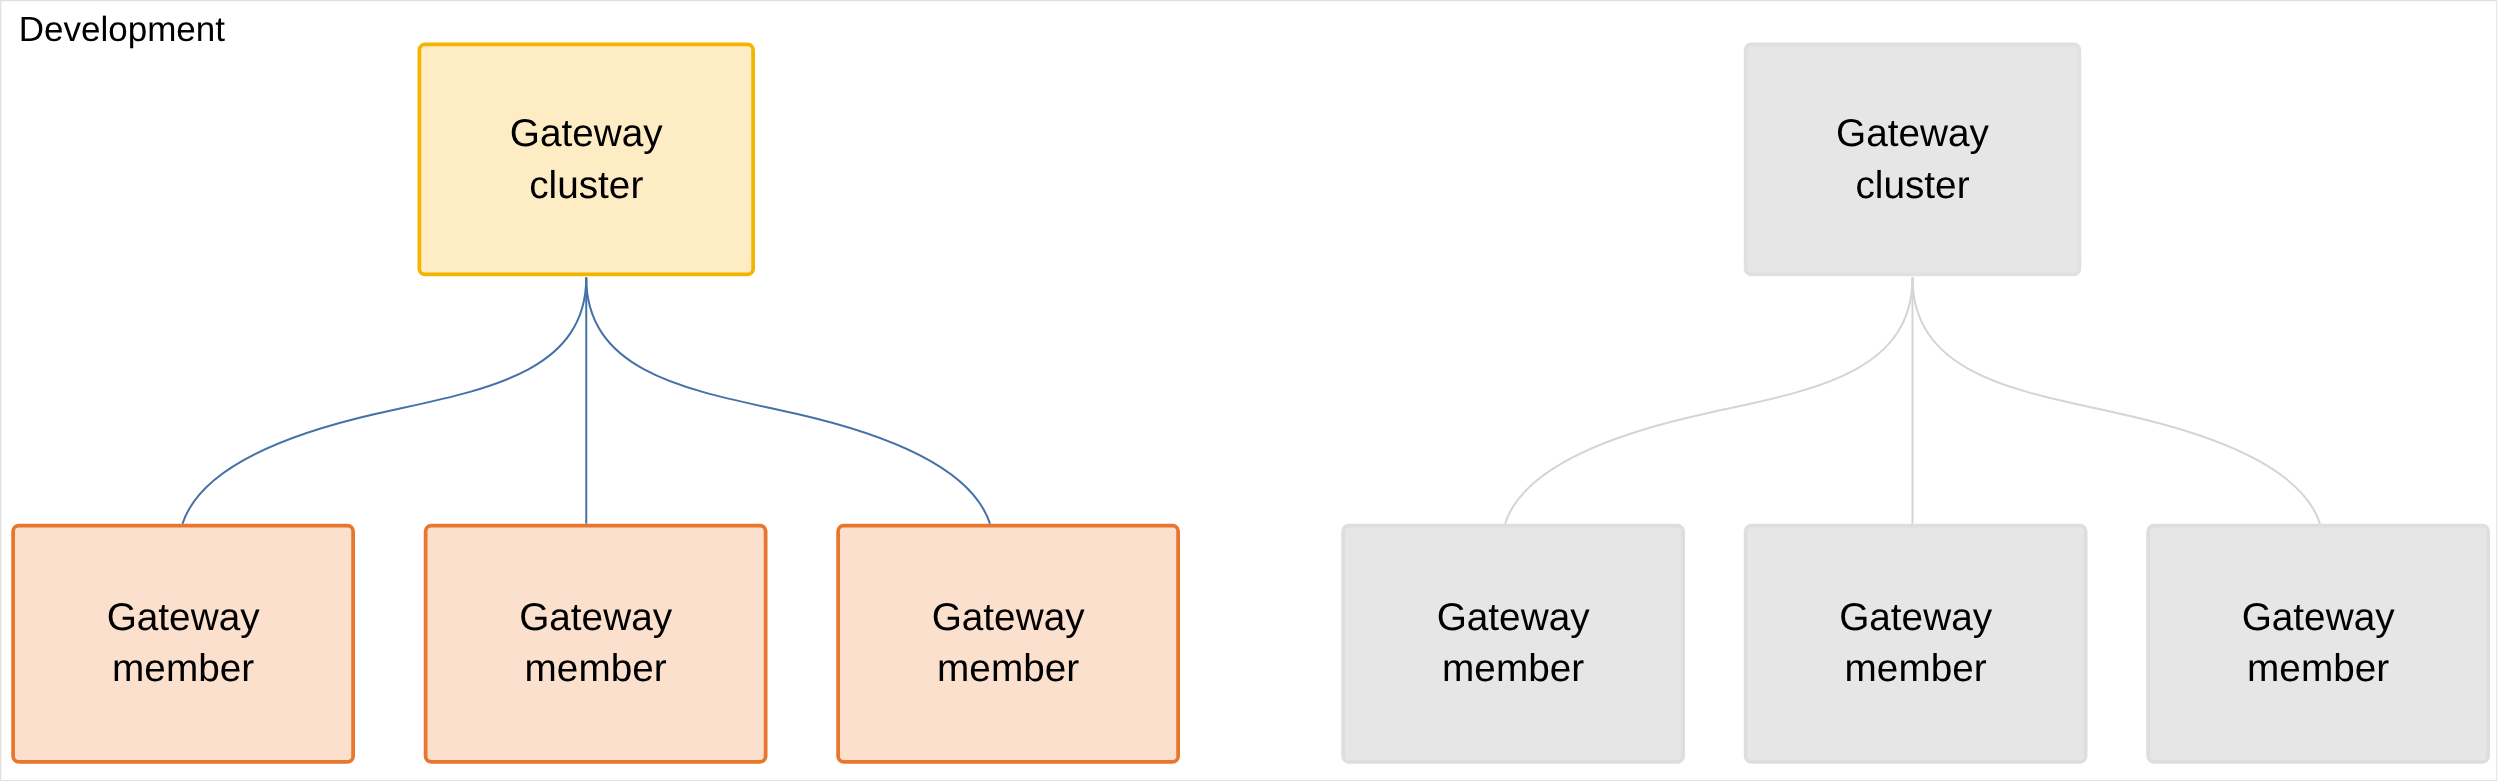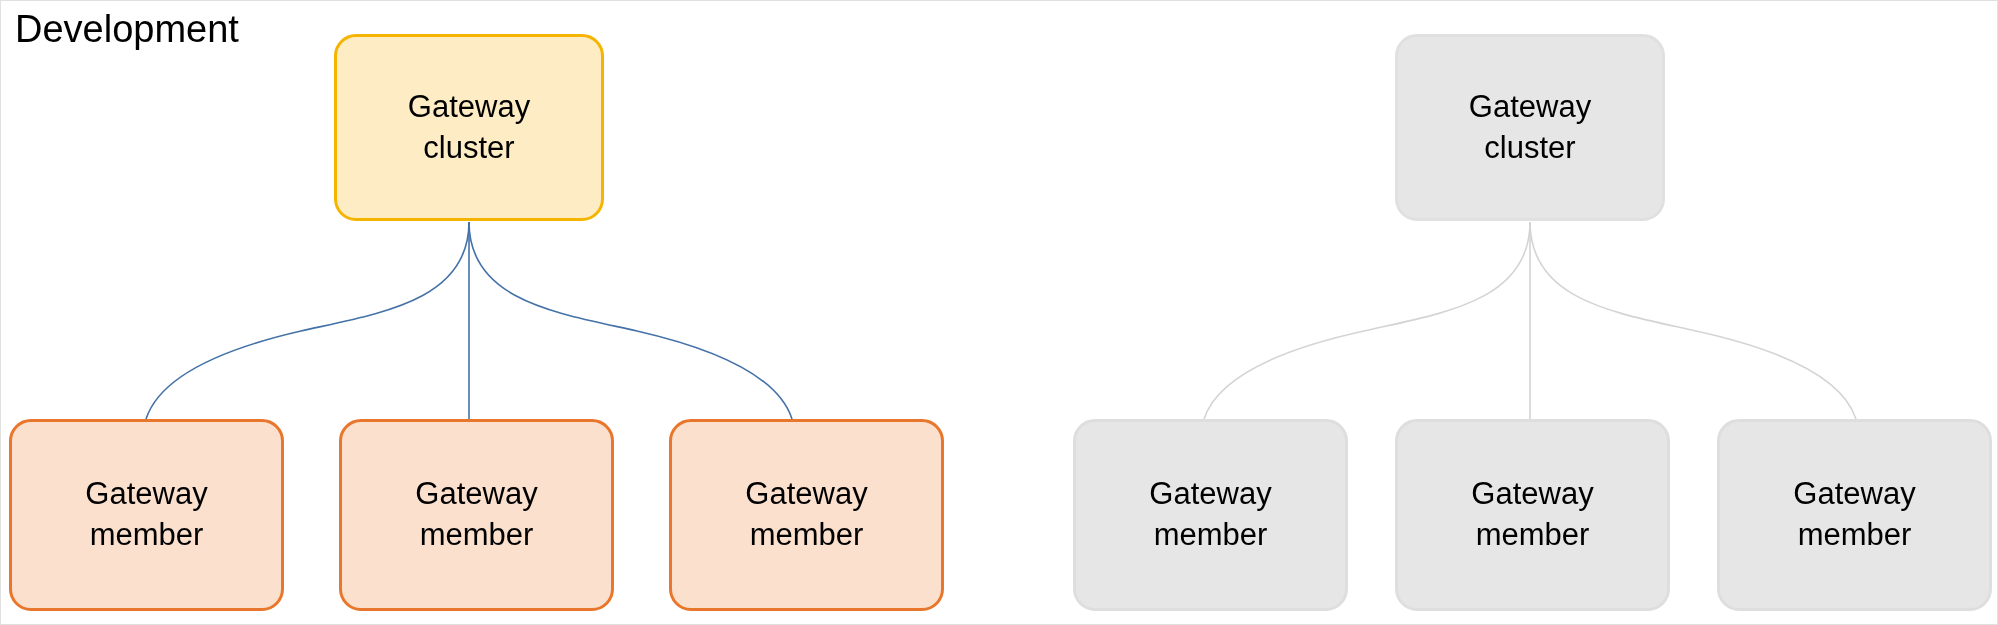--- a/index.html
+++ b/index.html
@@ -28,42 +28,42 @@
     left: 0;
     top: 0;
     width: 1998px;
     height: 625px;
     pointer-events: none;
   }
 
   
   .panel-title {
     position: absolute;
-    font-size: 38px;
+    font-size: 28px;
     line-height: 1.1;
     color: #000000;
     white-space: nowrap;
     font-family: "Liberation Sans", sans-serif;
   }
   #title-dev  { left: 14px;   top: 8px; }
   #title-biz  { left: 1055px; top: 8px; }
 
   
   .node {
     position: absolute;
     box-sizing: border-box;
     display: flex;
     flex-direction: column;
     align-items: center;
     justify-content: center;
     text-align: center;
     font-size: 31px;
     line-height: 1.32;
     color: #000000;
-    border-radius: 22px;
+    border-radius: 6px;
   }
   .node .line { display: block; }
 
   
   .node.cluster-dev {
     background: #fdecc4;
     border: 3px solid #f5b400;
   }
   .node.member-dev {
     background: #fbe0ce;

